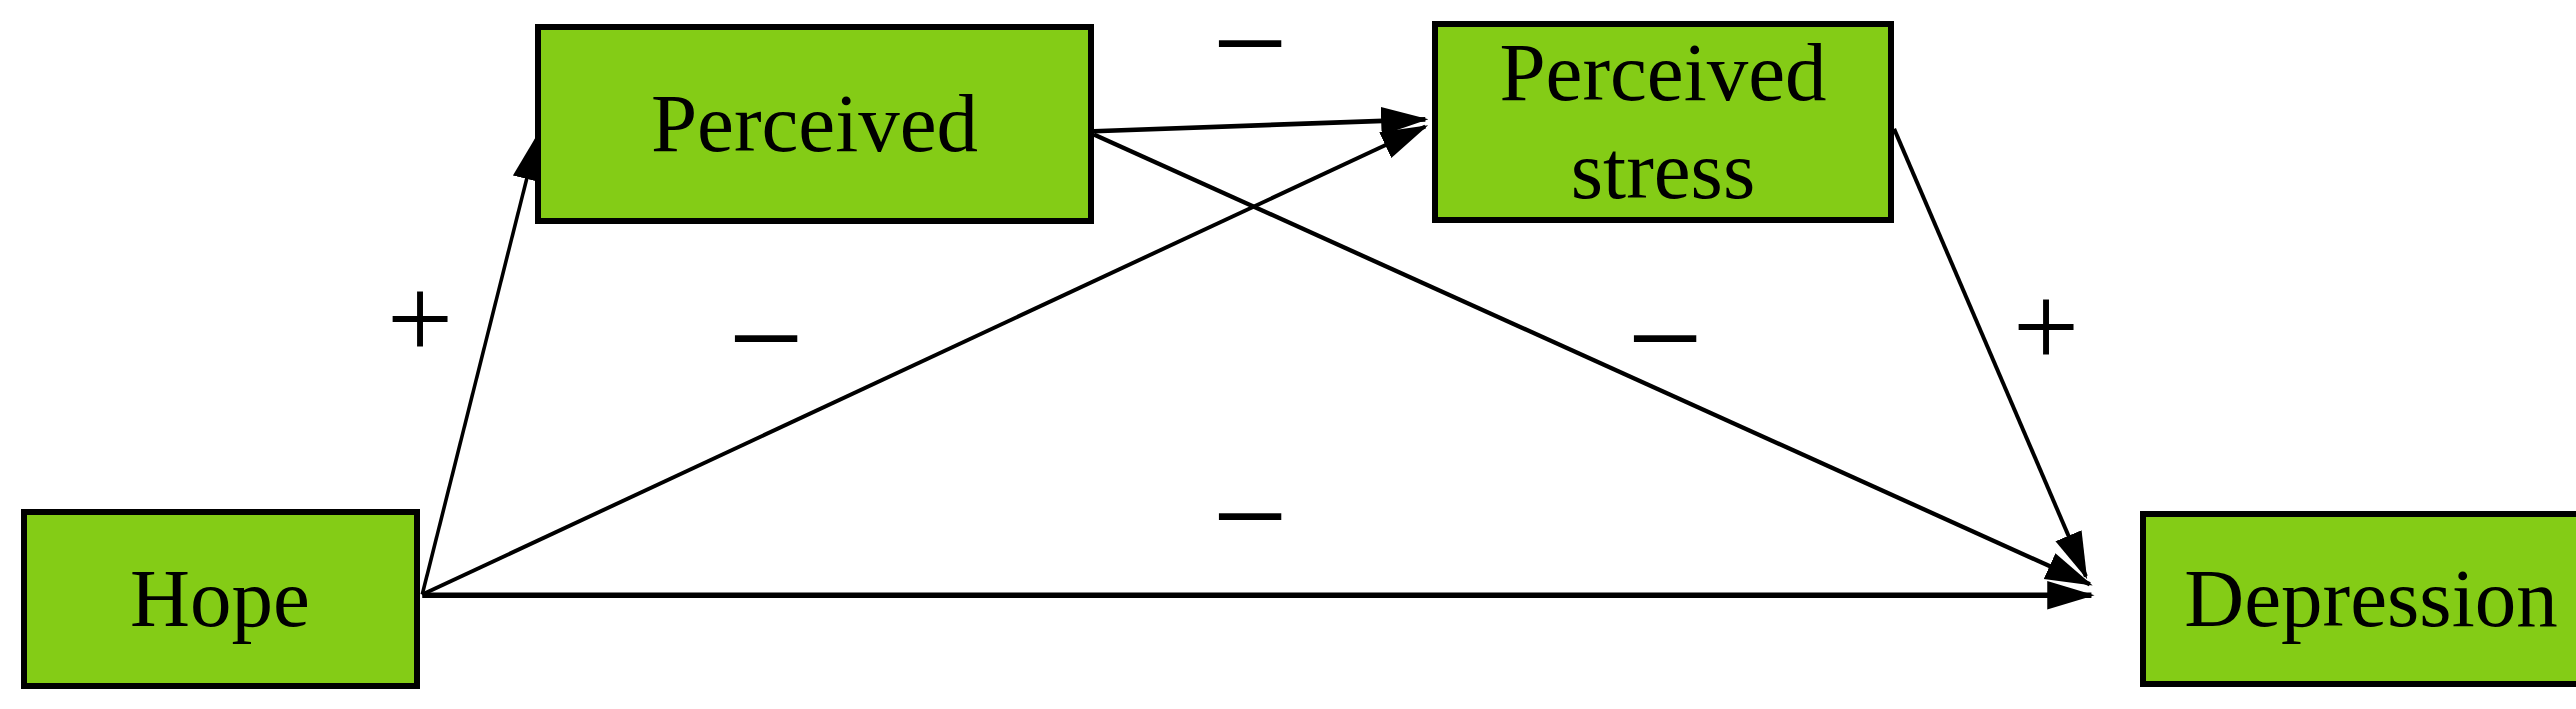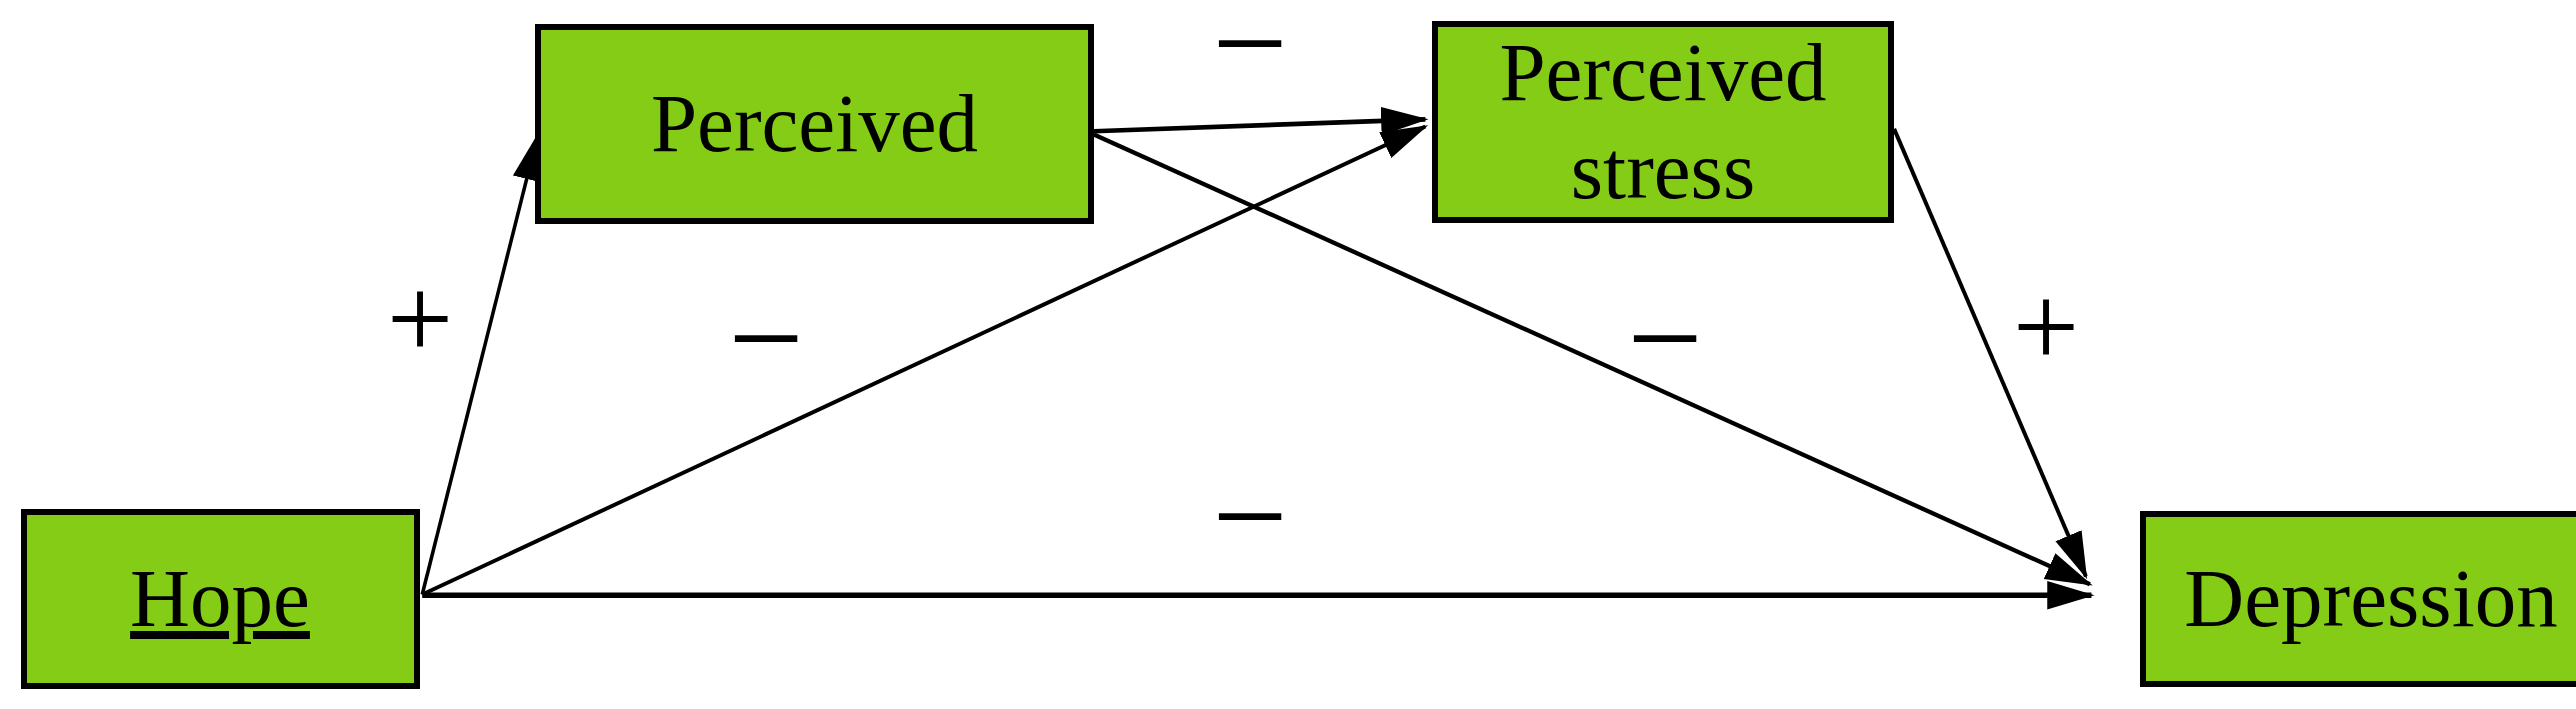--- a/index.html
+++ b/index.html
@@ -30,21 +30,21 @@
     background: #84cc16;
     display: flex;
     flex-direction: column;
     align-items: center;
     justify-content: center;
     text-align: center;
     font-size: 83px;
     line-height: 1.18;
     white-space: nowrap;
   }
-  #node-hope        { left: 20.5px;   top: 509px; width: 399px; height: 180px; text-decoration: underline; }
+  #node-hope        { left: 20.5px;   top: 509px; width: 399px; height: 180px; }
   #node-pss         { left: 535px;  top: 24px;  width: 559px; height: 200px; }
   #node-stress      { left: 1432px; top: 20.5px;  width: 462px; height: 202px; }
   #node-depression  { left: 2100px; top: 511px; width: 462px; height: 176px; margin-left: 40px; }
 
   .edge-sign {
     position: absolute;
     transform: translate(-50%, -50%);
     line-height: 1;
     color: #000000;
     white-space: nowrap;

